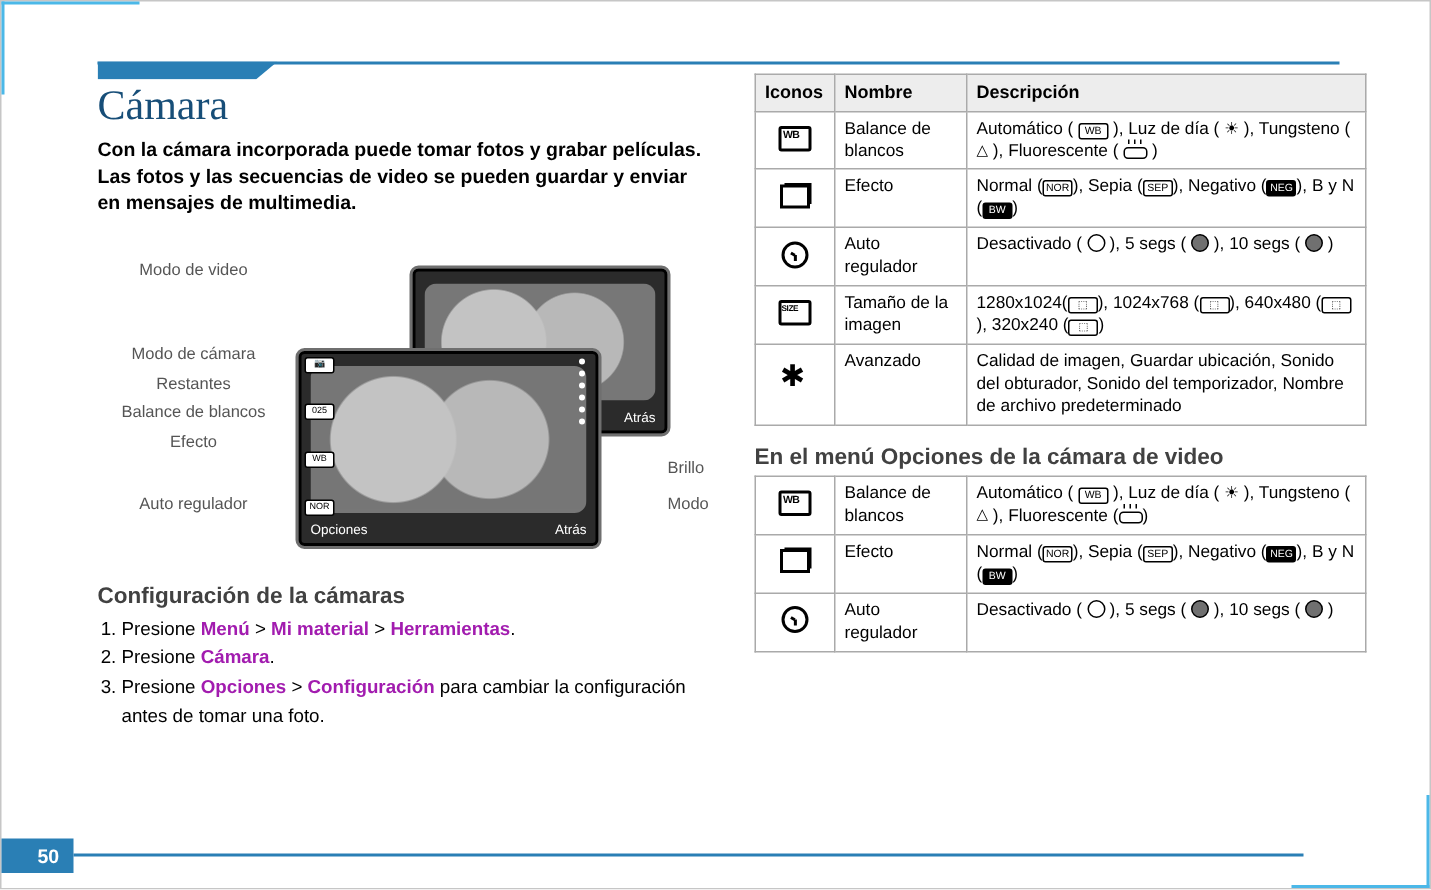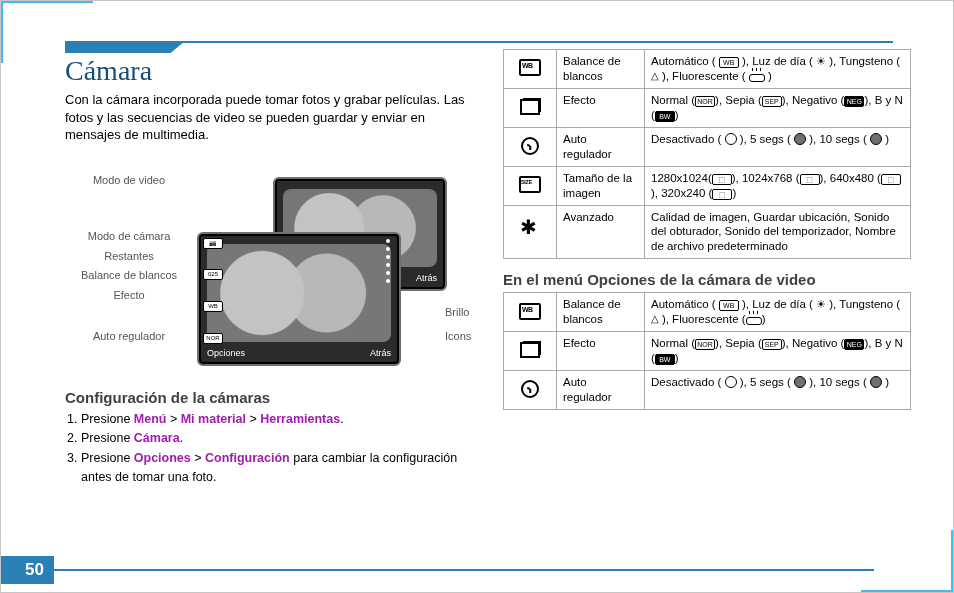--- a/index.html
+++ b/index.html
@@ -77,20 +77,21 @@
     font-family: "Georgia", "Times New Roman", serif;
     font-weight: 400;
     color: #174e78;
     font-size: 28px;
     margin: 6px 0 4px 0;
   }
   p.intro {
     margin: 2px 0 0 0;
     font-size: 13px;
     line-height: 1.35;
+    font-weight: bold;
   }
   .diagram {
     margin: 28px 0 22px 0;
     position: relative;
     height: 195px;
   }
   .scrn {
     position: absolute;
     border: 2px solid #6f6f6f;
     border-radius: 6px;
@@ -259,21 +260,21 @@
     display: flex;
     align-items: center;
   }
   .footbar {
     display:flex; align-items:center;
   }
   .footbar .pgnum {
     background: #2a7fb5;
     color: #fff;
     font-weight: 700;
-    font-size: 17px;
+    font-size: 13px;
     padding: 4px 10px 4px 24px;
     position: relative;
   }
   .footbar .line {
     width: 820px;
     height: 2px;
     background: #2a7fb5;
   }
   .labels-left { position:absolute; left:0; width:128px; text-align:center;}
 </style>
@@ -296,21 +297,21 @@
         <div class="lab labels-left" style="top:2px;">Modo de video</div>
         <div class="lab labels-left" style="top:58px;">Modo de cámara</div>
         <div class="lab labels-left" style="top:78px;">Restantes</div>
         <div class="lab labels-left" style="top:97px;">Balance de blancos</div>
         <div class="lab labels-left" style="top:117px;">Efecto</div>
         <div class="lab labels-left" style="top:158px;">Auto regulador</div>
 
         <div class="lab" style="top:178px; left:200px; text-align:center; width:60px;">Tamaño</div>
 
         <div class="lab right" style="top:134px; left:380px;">Brillo</div>
-        <div class="lab right" style="top:158px; left:380px;">Icons</div>
+        <div class="lab right" style="top:158px; left:380px;">Modo</div>
 
         <div class="scrn scrn1">
           <div class="dog"></div>
           <div class="bottombar">
             <span></span>
             <span>Atrás</span>
           </div>
         </div>
         <div class="scrn scrn2">
           <div class="dog"></div>
@@ -345,20 +346,25 @@
         </li>
         <li>
           <span>Presione </span><span class="hl">Opciones</span><span> &gt; </span><span class="hl">Configuración</span><span> para cambiar la configuración antes de tomar una foto.</span>
         </li>
       </ol>
     </div>
 
     <div class="col">
       <table class="tbl">
         <tbody>
+            <tr>
+          <th>Iconos</th>
+          <th>Nombre</th>
+          <th>Descripción</th>
+        </tr>
         <tr>
           <td><span class="ico ico-wb"></span></td>
           <td>Balance de blancos</td>
           <td>Automático ( <span class="mini">WB</span> ), Luz de día ( <span class="sun"></span> ), Tungsteno ( <span class="bulb"></span> ), Fluorescente ( <span class="fluor"></span> )</td>
         </tr>
         <tr>
           <td><span class="ico ico-fx"></span></td>
           <td>Efecto</td>
           <td>Normal (<span class="mini">NOR</span>), Sepia (<span class="mini">SEP</span>), Negativo (<span class="mini dark">NEG</span>), B y N (<span class="mini dark">BW</span>)</td>
         </tr>

